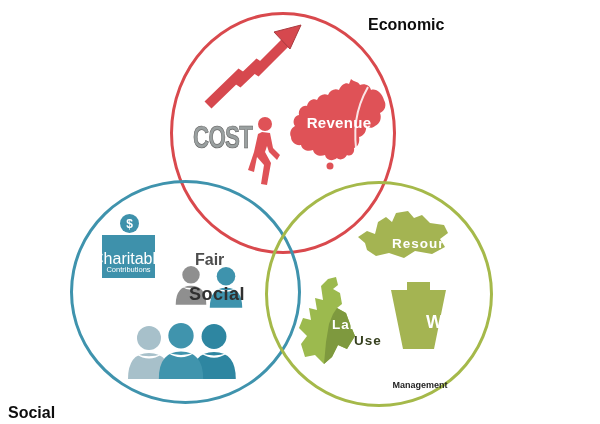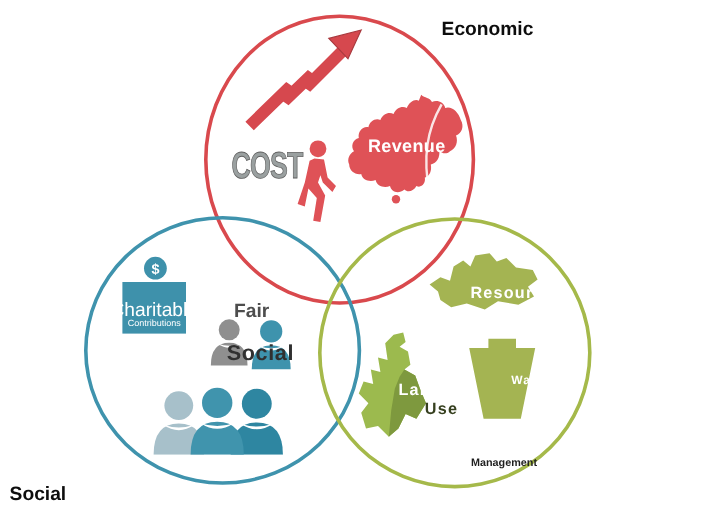--- a/index.html
+++ b/index.html
@@ -35,21 +35,21 @@
   }
   .fair{left:195px;top:251px;font-size:16px;font-weight:bold;color:#4d4d4d;z-index:4;}
   .trade{left:189px;top:284px;font-size:18px;font-weight:bold;color:#303030;z-index:6;letter-spacing:.5px;}
   .ew-text{left:136px;top:359px;z-index:8;font-size:15px;font-weight:bold;white-space:nowrap;}
   .ew-text .employee{color:#14374a;}
   .ew-text .welfare{color:#ffffff;}
   .shape-label{position:absolute;font-weight:bold;color:#fff;white-space:nowrap;margin-left:24px;}
   .resource-label{left:368px;top:236px;font-size:13.5px;letter-spacing:1px;}
   .land-label{left:308px;top:317px;font-size:13.5px;letter-spacing:1px;}
   .use-label{left:330px;top:333px;font-size:13.5px;letter-spacing:1px;color:#36401f;}
-  .waste-label{left:402px;top:312px;font-size:10px;letter-spacing:1px;}
+  .waste-label{left:402px;top:312px;font-size:18px;letter-spacing:1px;}
   .mgmt{left:386px;top:344px;width:68px;text-align:center;font-size:9px;font-weight:bold;color:#1f1f1f;margin-top:36px;}
   svg{display:block;}
 </style>
 </head>
 <body>
 
 <div class="stage">
 
   <div class="circle economic"></div>
   <div class="circle social"></div>

